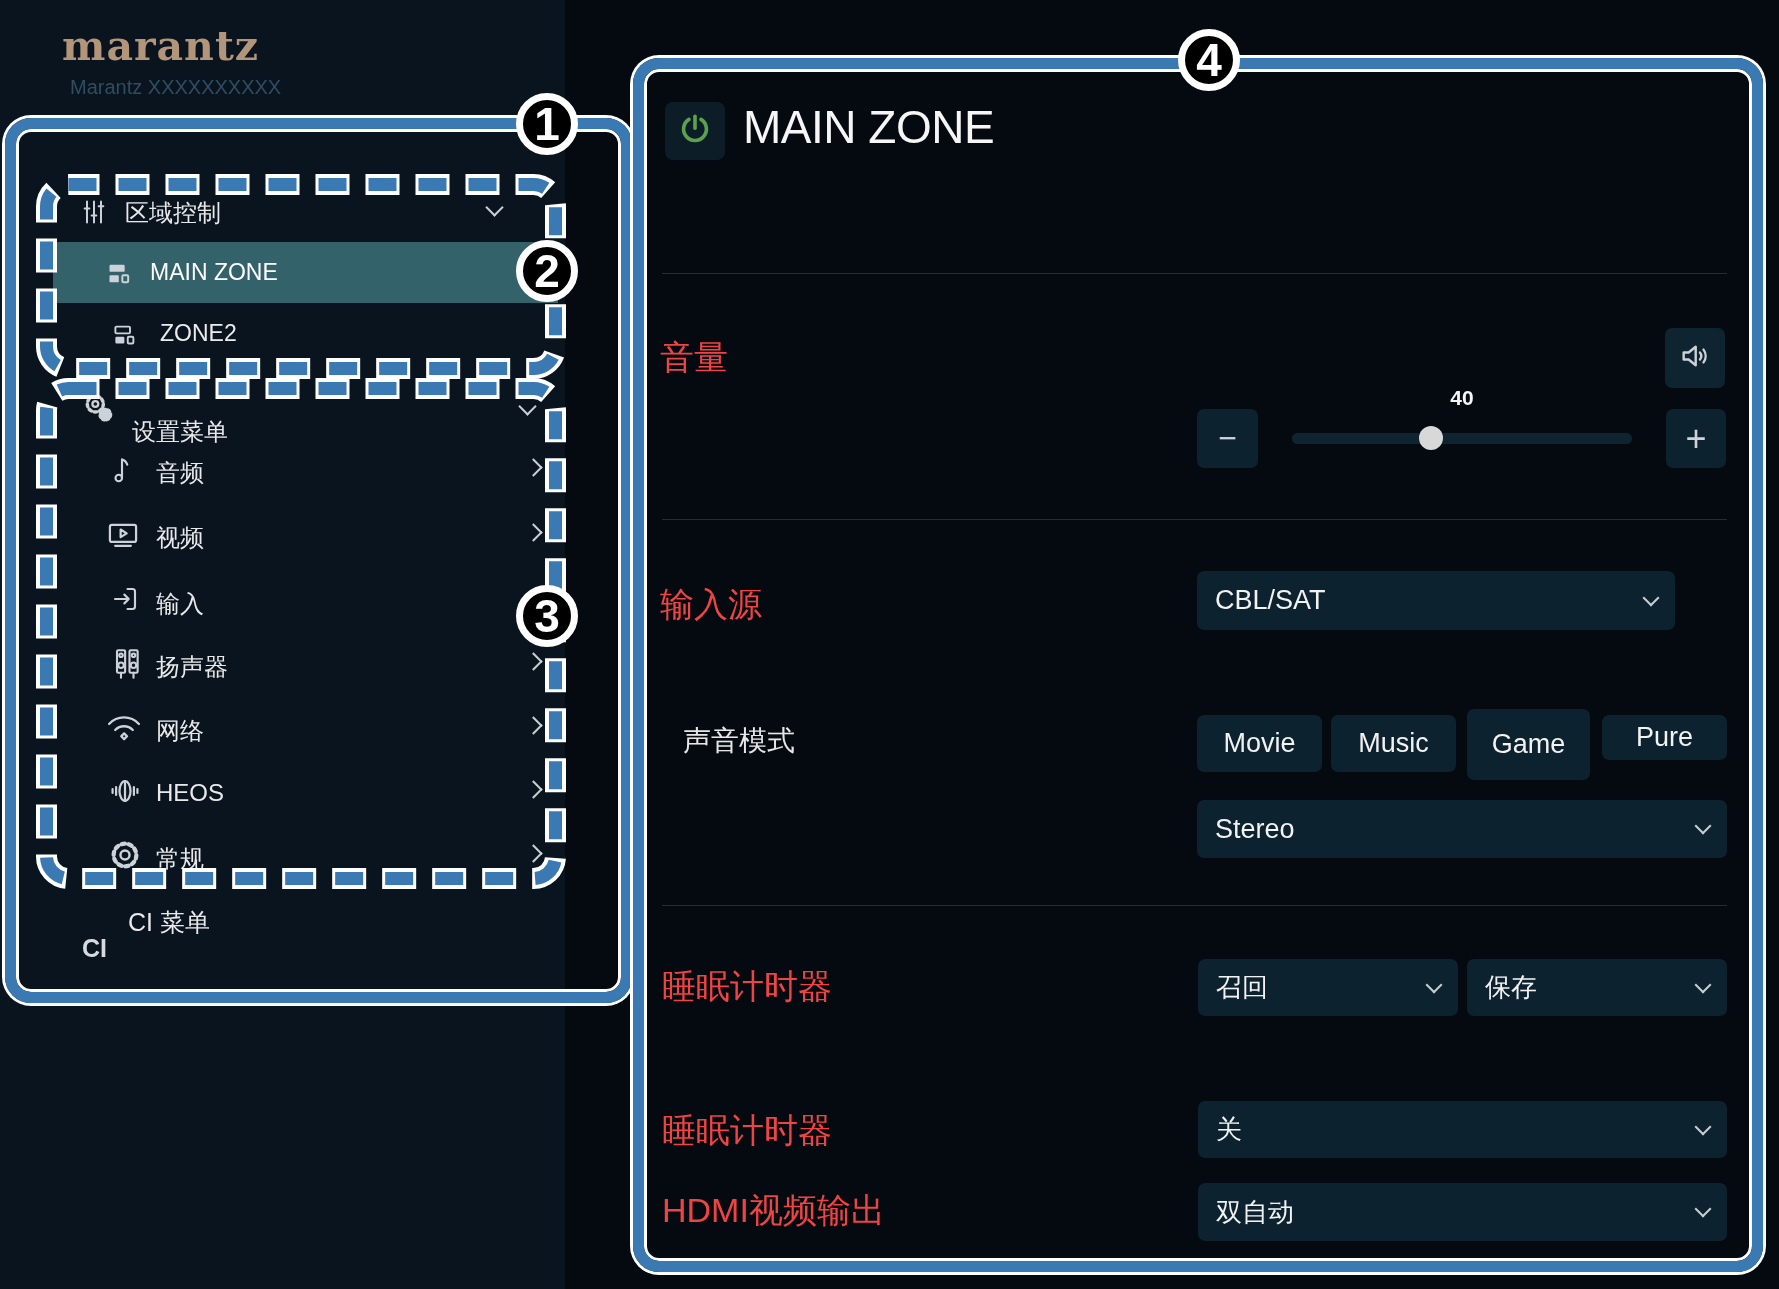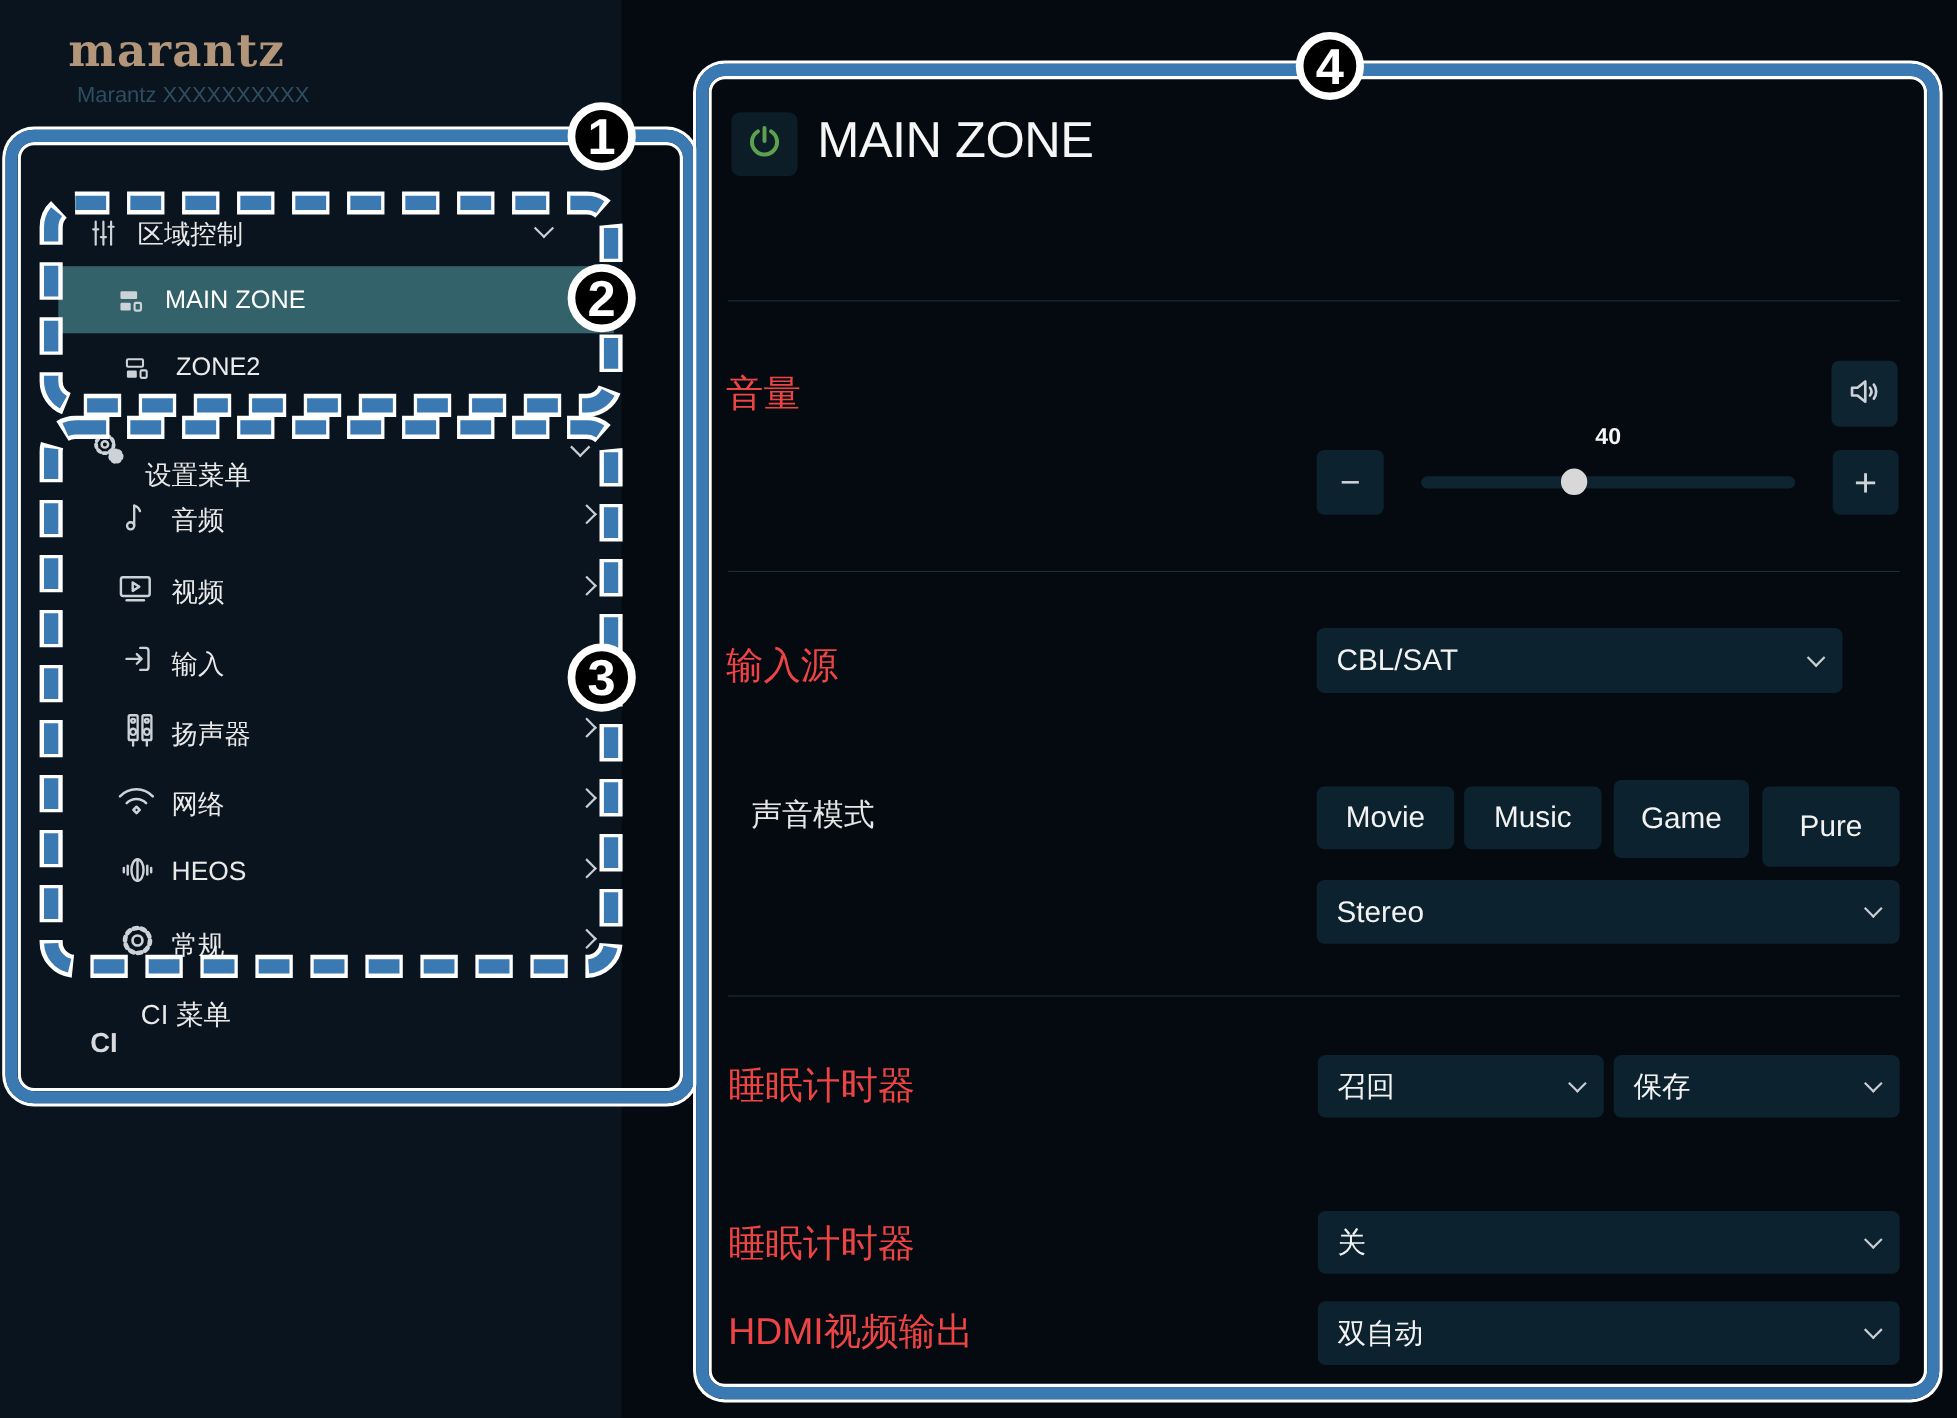--- a/index.html
+++ b/index.html
@@ -233,21 +233,21 @@
   <div class="label-md" style="left:683px;top:722px;">声音模式</div>
   <div class="ctl mode-btn" style="left:1197px;top:715px;width:125px;height:57px;">
     <span>Movie</span>
   </div>
   <div class="ctl mode-btn" style="left:1331px;top:715px;width:125px;height:57px;">
     <span>Music</span>
   </div>
   <div class="ctl mode-btn" style="left:1467px;top:709px;width:123px;height:71px;">
     <span>Game</span>
   </div>
-  <div class="ctl mode-btn" style="left:1602px;top:715px;width:125px;height:73px;text-align:right;">
+  <div class="ctl mode-btn" style="left:1602px;top:715px;width:125px;height:45px;text-align:right;">
     <span>Pure</span>
   </div>
   <div class="ctl select" style="left:1197px;top:800px;width:530px;height:58px;">
     <span>Stereo</span>
     <span class="chev down small" style="margin-left:auto;margin-top:-6px;"></span>
   </div>
 
   <div class="divider" style="top:905px;"></div>
 
   <div class="label-lg" style="left:662px;top:964px;">睡眠计时器</div>

